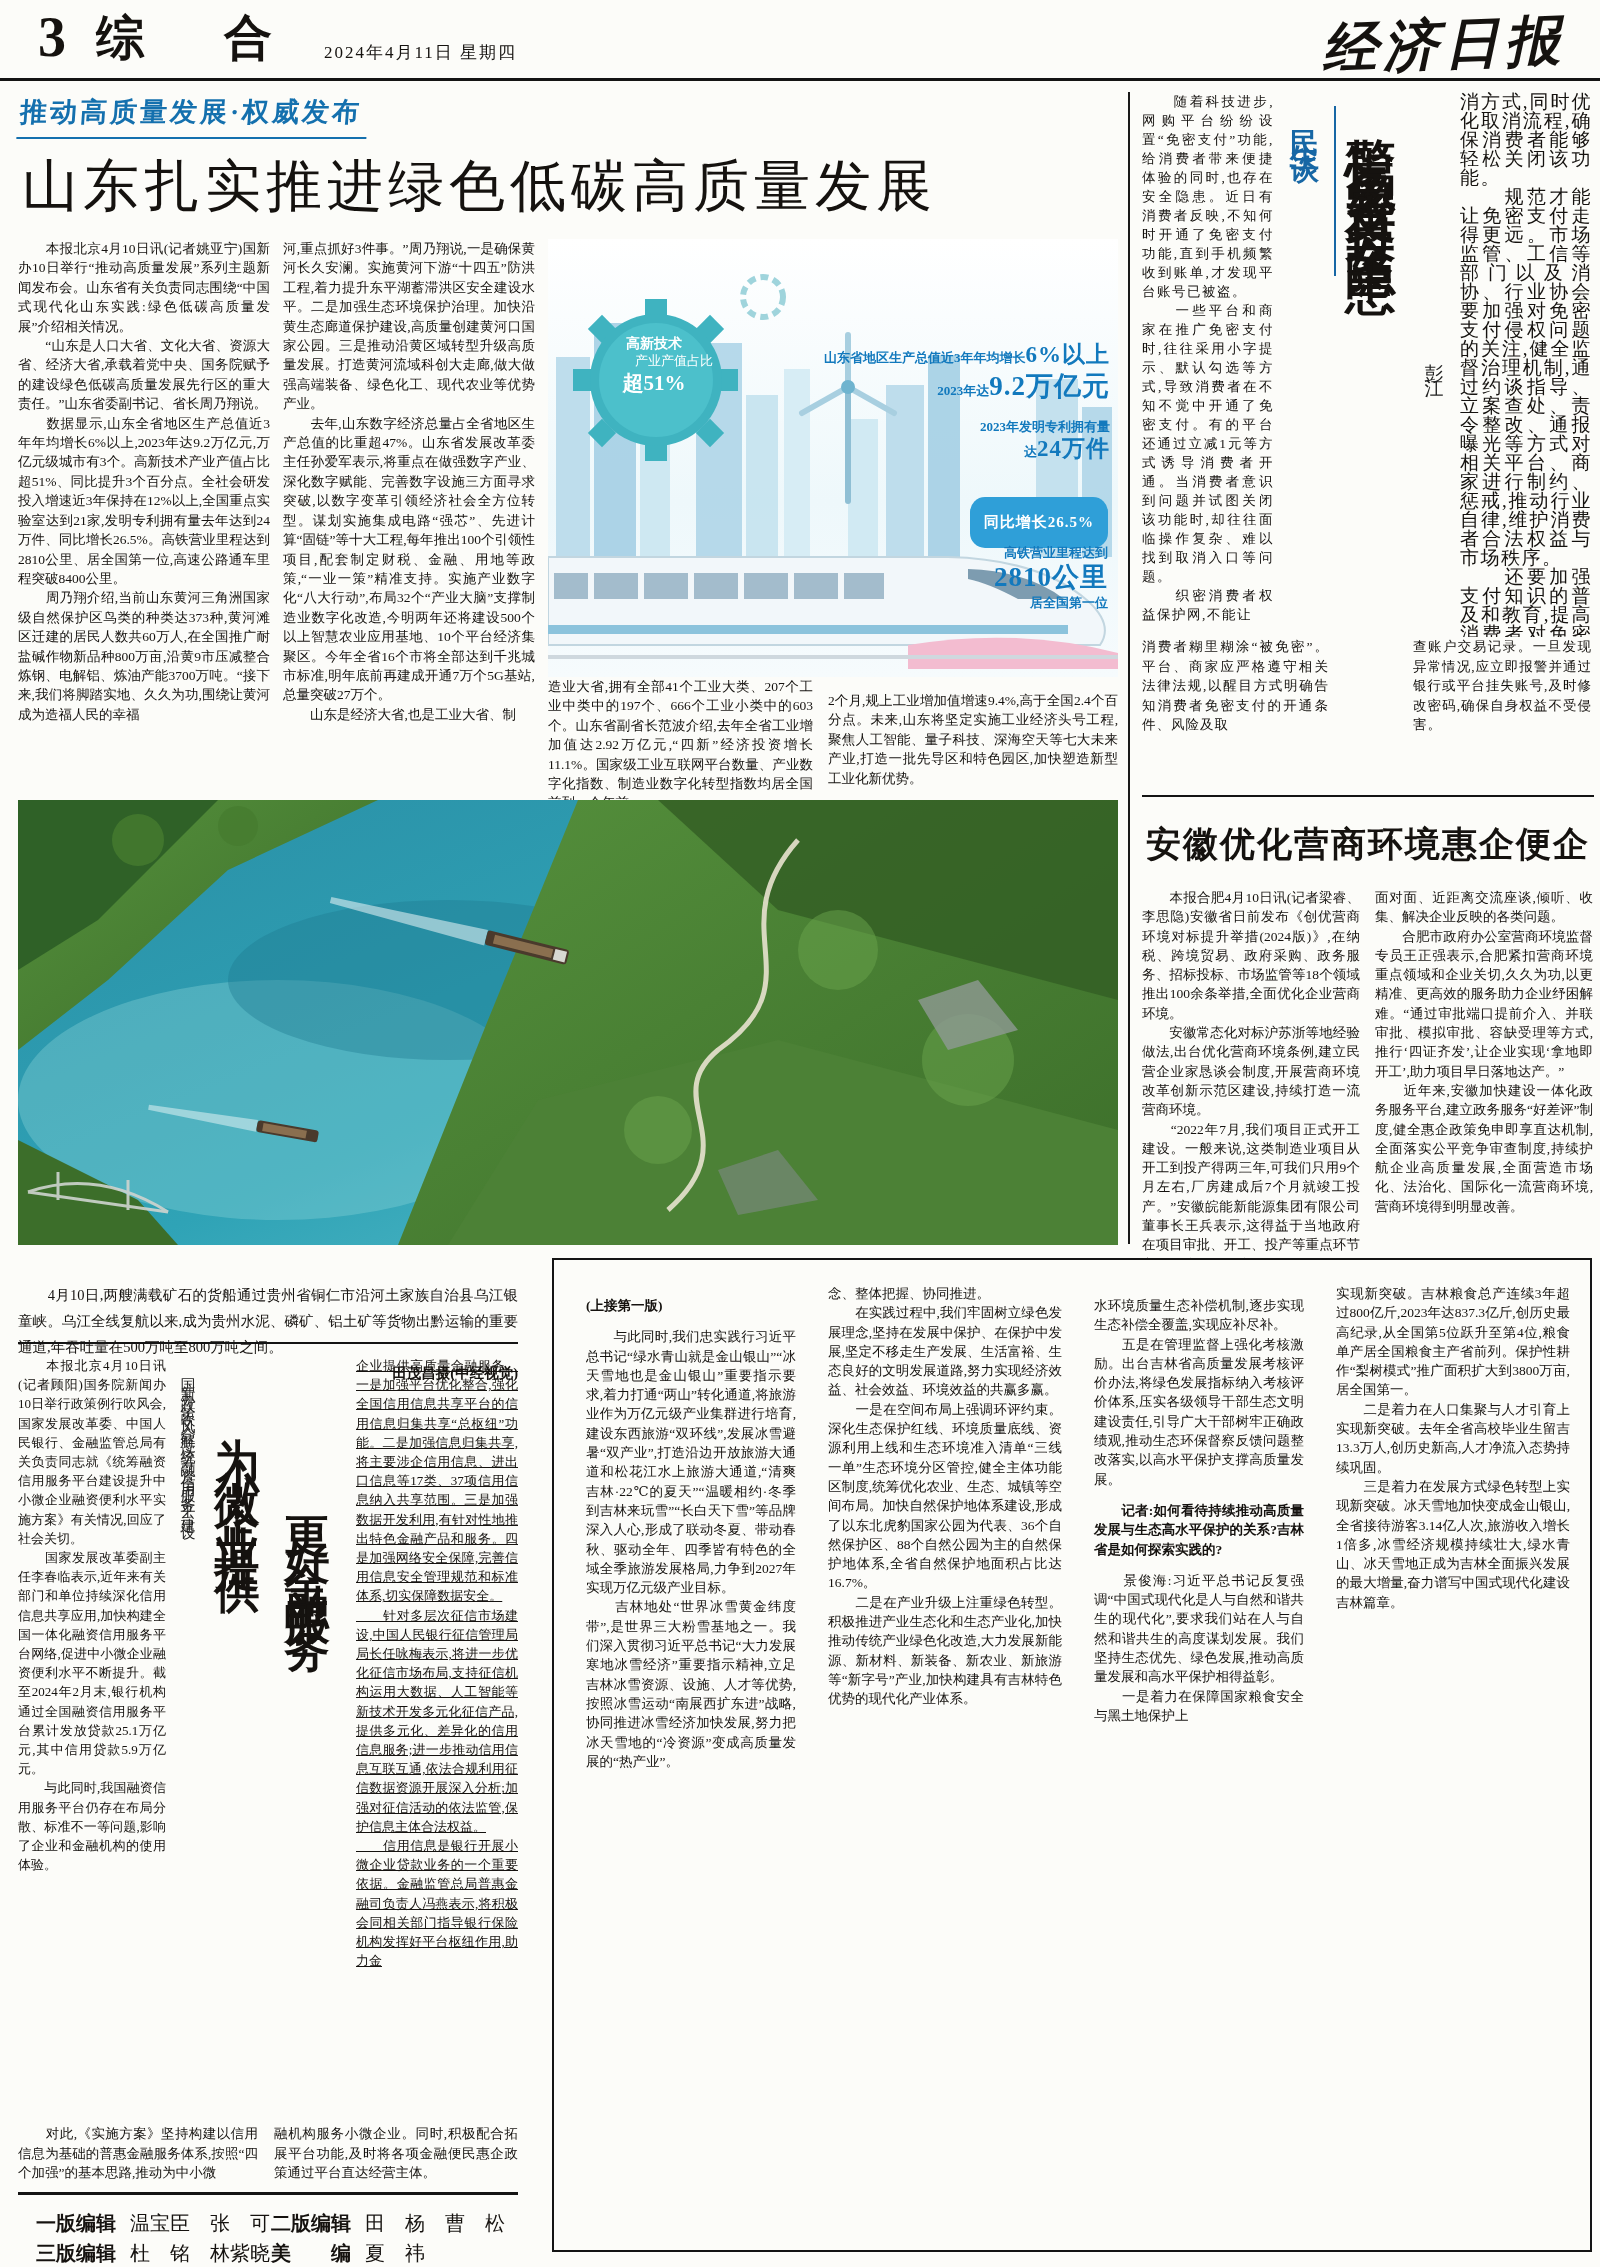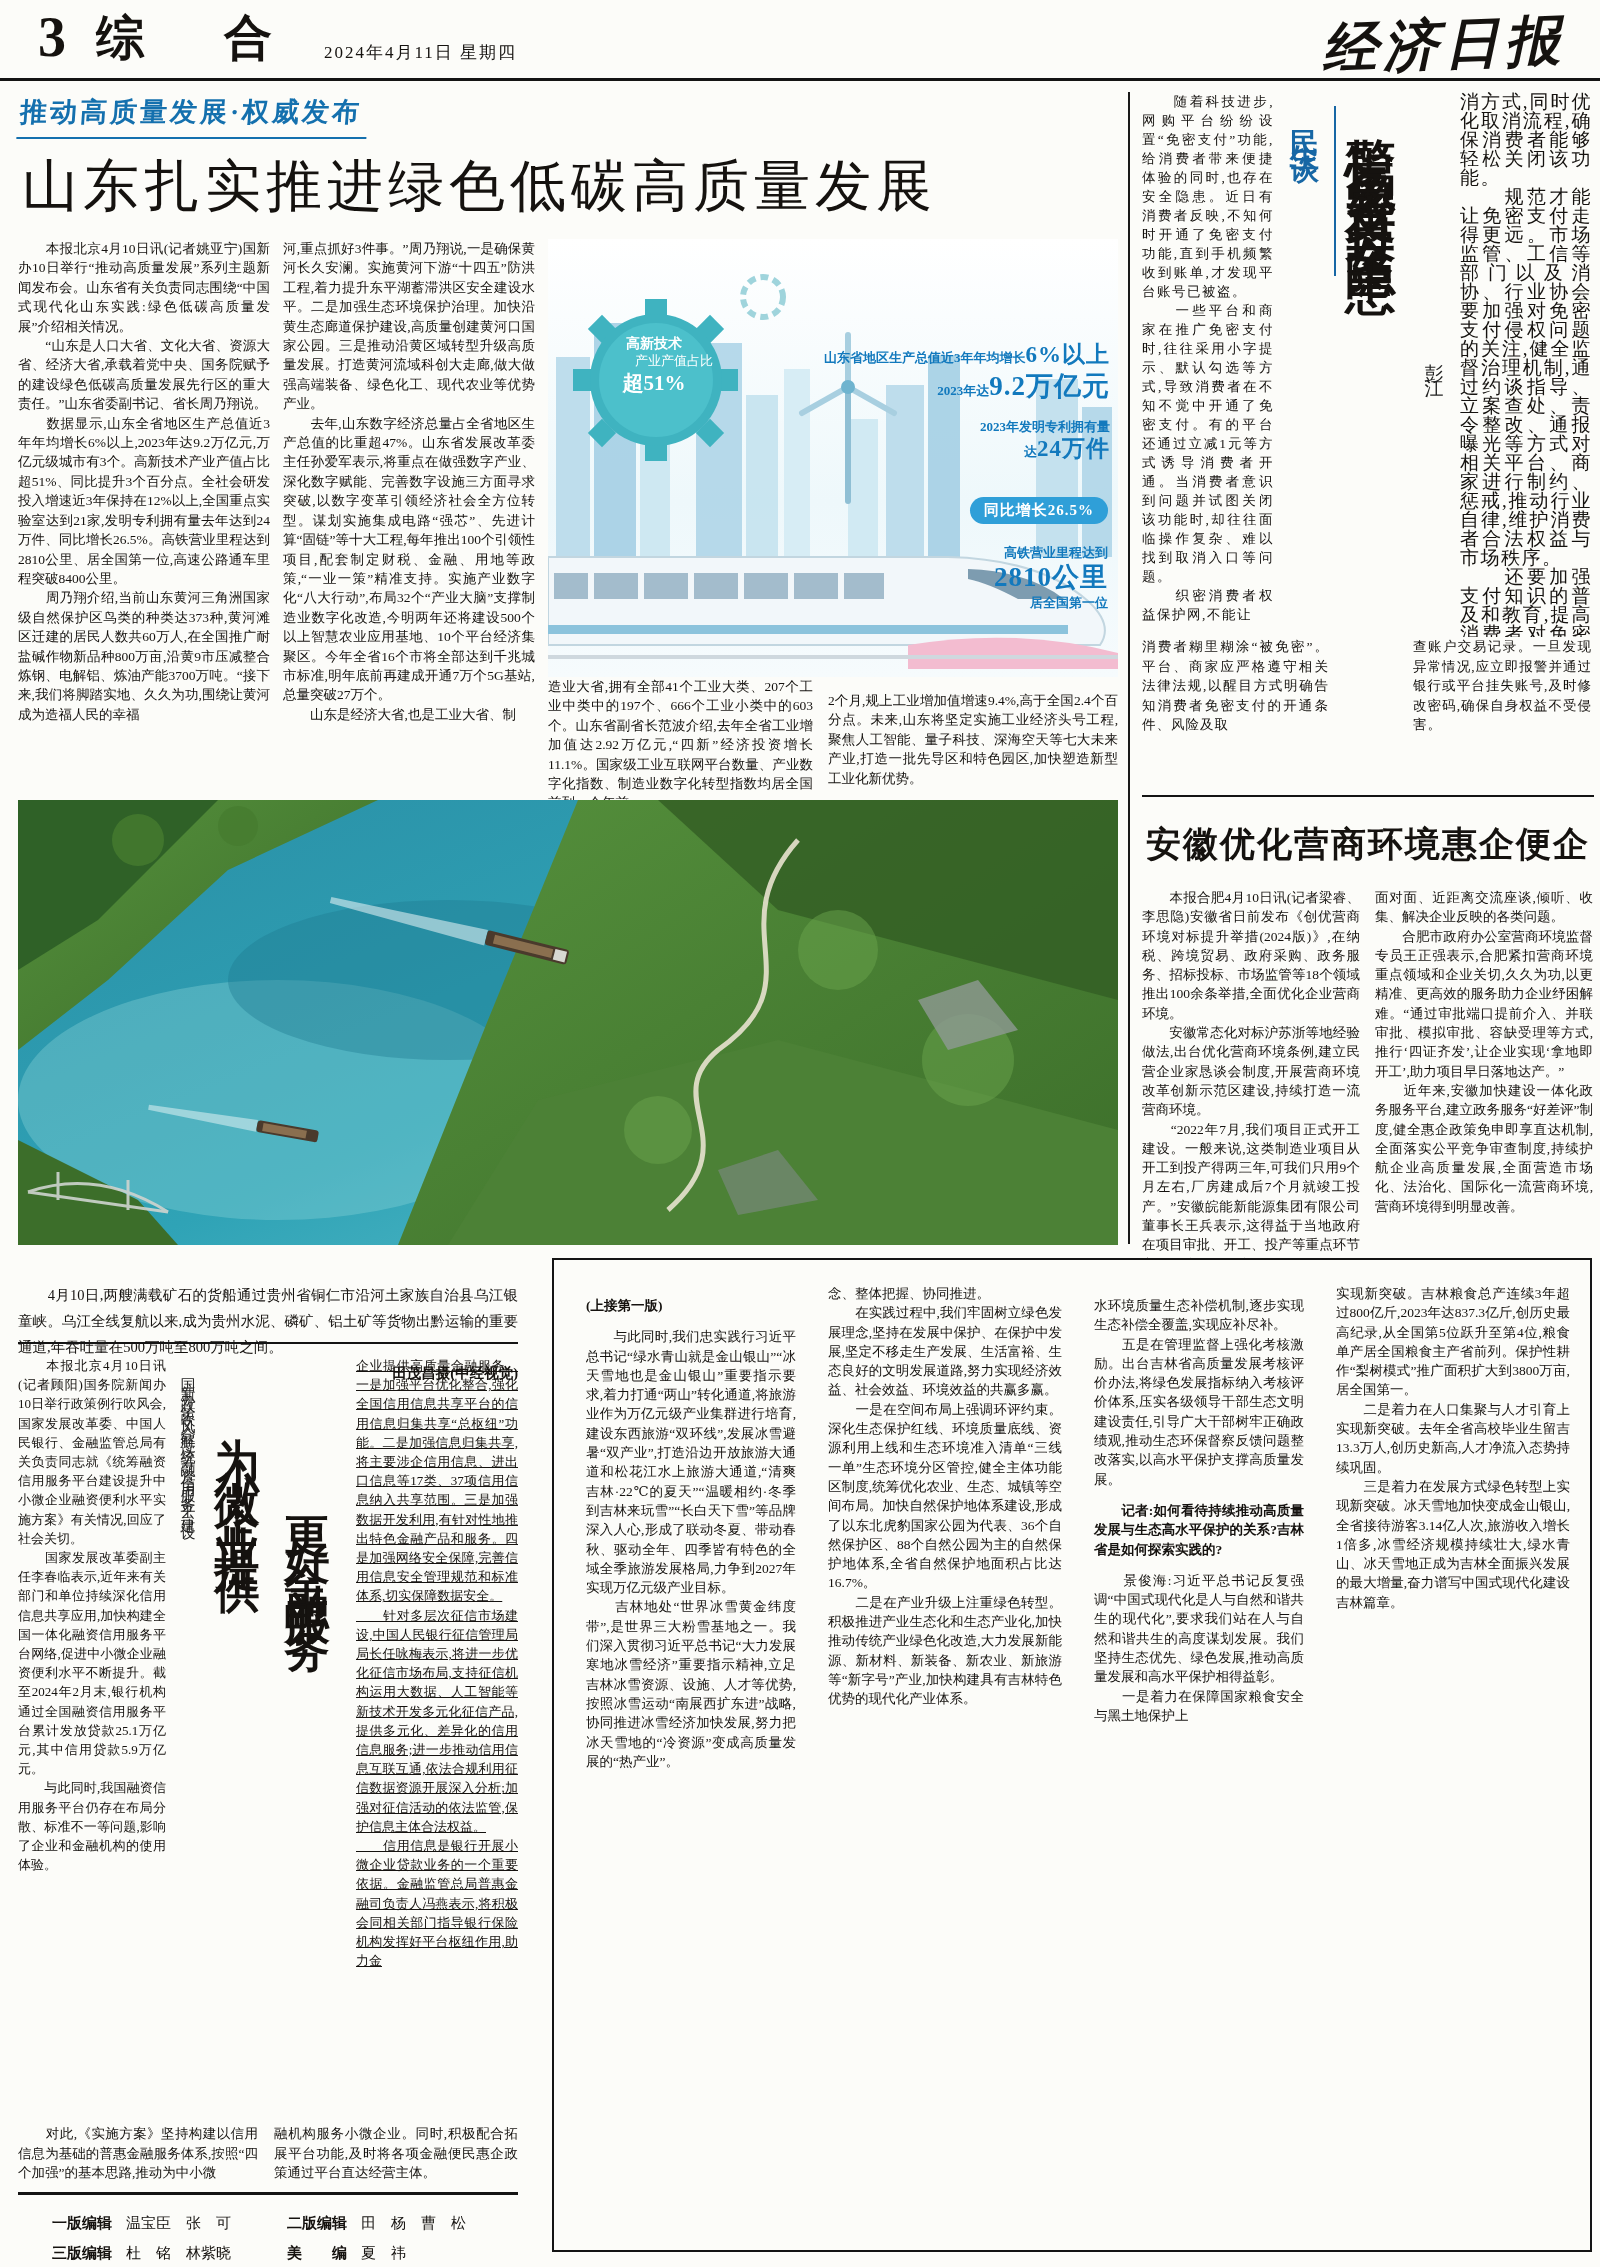--- a/index.html
+++ b/index.html
@@ -26,21 +26,21 @@
   .under{display:flex;gap:15px;flex:1;}
   .uc3{width:265px;font-size:13.5px;line-height:19.4px;overflow:hidden;}
   .uc4{flex:1;font-size:13.5px;line-height:19.4px;overflow:hidden;padding-top:14px;}
   
   .infog{position:relative;width:570px;height:438px;background:linear-gradient(180deg,#ffffff, #eef8fb 60%, #f6fbfd);overflow:hidden;}
   .ig-label{position:absolute;text-align:right;color:#1279bd;line-height:1.25;}
   .ig-sm{font-size:13px;font-weight:bold;display:block;}
   .ig-big{font-size:23px;font-weight:900;display:inline-block;letter-spacing:1px;}
   .ig-big2{font-size:27px;font-weight:900;display:inline-block;letter-spacing:1px;}
   .ig-pill{position:absolute;background:#2f9fd8;color:#fff;font-weight:bold;font-size:15px;border-radius:15px;
-           padding:4px 14px;letter-spacing:1px;}
+           padding:16px 14px;letter-spacing:1px;}
   .ig-gear-text{position:absolute;left:42px;top:96px;width:128px;text-align:center;color:#fff;line-height:1.3;}
   .ig-gear-text .g1{display:block;font-size:14px;font-weight:bold;}
   .ig-gear-text .g2{display:block;font-size:13px;padding-left:40px;}
   .ig-gear-text .g3{display:block;font-size:21px;font-weight:900;}
   
   .vrule{position:absolute;background:#1a1a1a;}
   .ms{position:absolute;left:1142px;top:92px;width:452px;height:652px;display:grid;
       grid-template-columns:132px 48px 70px 40px 132px;grid-template-rows:545px auto;column-gap:7px;}
   .ms-colL{grid-column:1;grid-row:1;font-size:13.5px;line-height:19px;letter-spacing:1.5px;overflow:hidden;}
   .ms-labelwrap{grid-column:2;grid-row:1;}
@@ -73,21 +73,21 @@
   .fin-kicker{writing-mode:vertical-rl;font-size:15px;letter-spacing:7px;height:700px;color:#222;width:24px;}
   .fin-h{writing-mode:vertical-rl;font-size:45px;font-weight:900;letter-spacing:22px;}
   .fin-h1{margin-top:36px;}
   .fin-h2{margin-top:116px;}
   .fin-col3{grid-column:3;grid-row:1;font-size:13px;line-height:19.2px;overflow:hidden;text-decoration:underline;}
   .fin-bottom{grid-column:1/4;grid-row:2;display:flex;gap:16px;padding-top:6px;}
   .fin-bl{width:240px;font-size:13.5px;line-height:19.5px;}
   .fin-br{width:244px;font-size:13.5px;line-height:19.5px;}
   
   .foot-rule{position:absolute;left:18px;top:2192px;width:500px;height:3px;background:#141414;}
-  .footer{position:absolute;left:52px;top:2208px;width:470px;font-size:15px;line-height:30px;}
+  .footer{position:absolute;left:36px;top:2208px;width:470px;font-size:20px;line-height:30px;}
   .footer .frow{display:flex;}
   .footer .fcell{width:50%;display:flex;gap:14px;}
   .footer .flabel{font-weight:bold;}
   
   .jl{position:absolute;left:552px;top:1258px;width:1040px;height:994px;border:2.5px solid #141414;
       box-sizing:border-box;padding:24px 20px;display:flex;gap:20px;background:#fcfcf9;}
   .jl-col{flex:1;font-size:13.5px;line-height:19.3px;overflow:hidden;}
   .jl-cont{font-weight:bold;margin-bottom:4px;}
   .q{font-weight:bold;}
   .jl p{margin:12px;}

